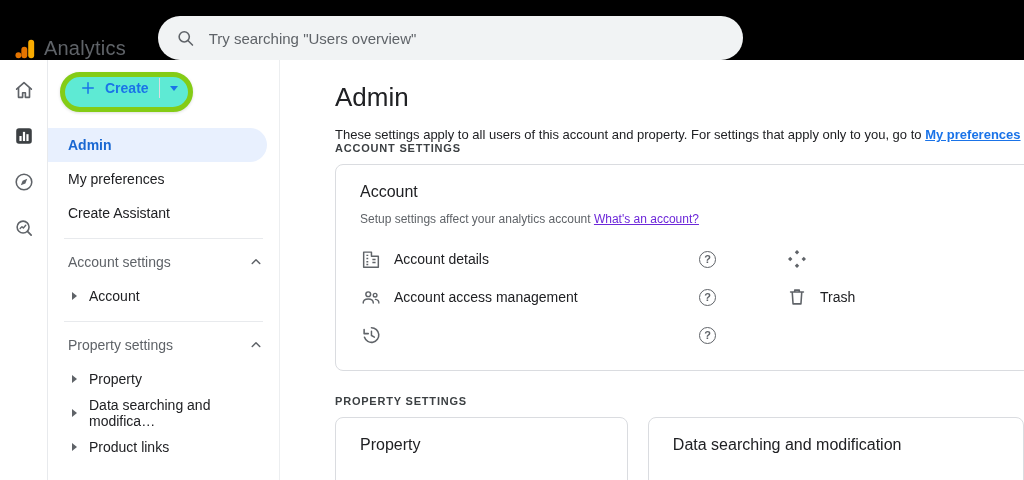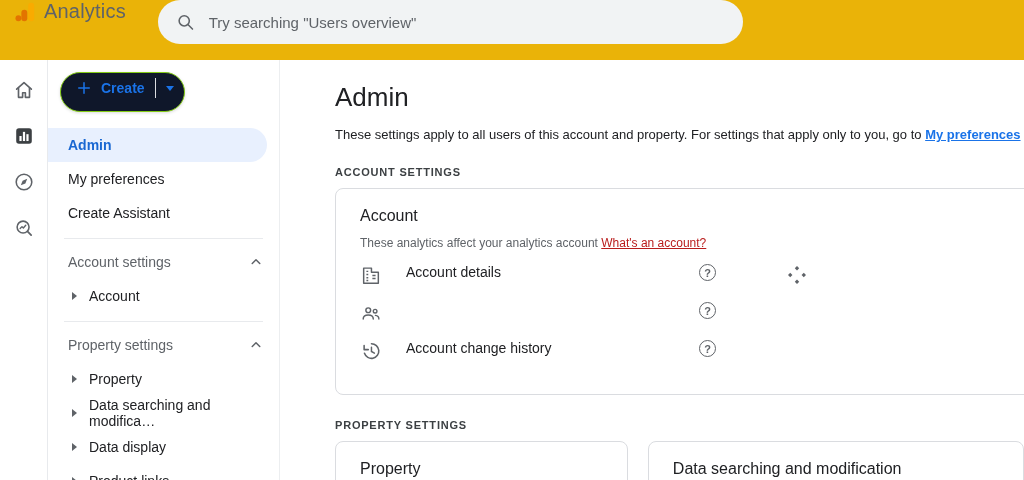--- a/index.html
+++ b/index.html
@@ -1,20 +1,20 @@
 <!DOCTYPE html>
 <html><head>
 <meta charset="utf-8">
 <style>
   * { margin:0; padding:0; box-sizing:border-box; }
   html,body { width:1024px; height:480px; overflow:hidden; background:#fff;
     font-family:"Liberation Sans","DejaVu Sans",sans-serif; color:#202124; }
 
   
-  .header { height:60px; display:flex; align-items:flex-start; background:#eab308; }
+  .header { height:60px; display:flex; align-items:flex-end; background:#000000; }
   .logo { display:flex; align-items:center; gap:8px; padding-left:14px; }
   .logo-text { font-size:20px; color:#5f6368; letter-spacing:.2px; }
   .acct-switcher { margin-left:30px; display:flex; flex-direction:column; justify-content:flex-start; cursor:pointer; }
   .acct-top { display:flex; align-items:center; font-size:10px; color:#5f6368; gap:4px; }
   .chev { color:#5f6368; font-size:11px; }
   .redact { border-radius:2px;
     background-image:
       repeating-linear-gradient(90deg,#cfd3d8 0 7px,#e9ebee 7px 14px,#d9dce0 14px 21px,#f0f1f4 21px 28px),
       repeating-linear-gradient(0deg,rgba(255,255,255,.45) 0 4px,rgba(175,180,186,.45) 4px 8px);
     filter:blur(1.2px); }
@@ -31,51 +31,51 @@
 
   
   .body-row { display:flex; height:420px; }
 
   .rail { width:48px; border-right:1px solid #e8eaed; display:flex; flex-direction:column;
     align-items:center; padding-top:16px; gap:18px; flex-shrink:0; }
   .rail-btn { width:28px; height:28px; display:flex; align-items:center; justify-content:center; cursor:pointer; }
 
   .sidebar { width:232px; padding-top:12px; border-right:1px solid #eceef0; flex-shrink:0; background:#fff; }
   .create-btn { margin:0 0 16px 12px; display:inline-flex; align-items:center; height:40px;
-    border:1px solid #84cc16; border-radius:20px; background:#0f172a; padding:0 10px 8px 14px; gap:8px;
+    border:5px solid #84cc16; border-radius:20px; background:#5eead4; padding:0 10px 8px 14px; gap:8px;
     box-shadow:0 1px 3px rgba(60,64,67,.18); cursor:pointer; }
   .create-label { color:#1a73e8; font-size:14px; font-weight:bold; }
   .create-div { width:1px; height:20px; background:#dadce0; margin:0 2px; }
   .caret-blue { border-top-color:#1a73e8; margin:0; }
   .nav-item { height:34px; display:flex; align-items:center; padding-left:20px; font-size:14px;
     color:#202124; cursor:pointer; margin-right:12px; }
   .nav-item.selected { background:#e8f0fe; color:#1967d2; font-weight:bold;
     border-radius:0 17px 17px 0; }
   .sb-divider { height:1px; background:#e8eaed; margin:8px 16px 6px 16px; }
   .section-hdr { height:34px; display:flex; align-items:center; justify-content:space-between;
     padding:0 14px 0 20px; color:#5f6368; font-size:14px; cursor:pointer; }
   .sub-item { height:34px; display:flex; align-items:center; gap:12px; padding-left:24px;
     font-size:14px; color:#202124; cursor:pointer; }
   .tri-right { width:0; height:0; border-top:4px solid transparent; border-bottom:4px solid transparent;
     border-left:5px solid #5f6368; }
 
   
   .main { flex:1; padding:22px 0 0 55px; overflow:hidden; position:relative; }
   .page-title { font-size:26px; font-weight:400; color:#202124; margin-bottom:14px; }
-  .intro { font-size:13px; color:#202124; white-space:nowrap; margin-bottom:24px; }
+  .intro { font-size:13px; color:#202124; white-space:nowrap; }
   .intro a { color:#1a73e8; font-weight:bold; text-decoration:underline; cursor:pointer; }
   .section-label { font-size:11px; font-weight:bold; color:#3c4043; letter-spacing:.8px; margin-bottom:10px; }
   .card { border:1px solid #dadce0; border-radius:8px; background:#fff; }
   .card.account { width:900px; padding:18px 24px 16px; margin-bottom:24px; }
   .card-title { font-size:16px; font-weight:400; color:#202124; }
   .card-sub { font-size:12px; color:#5f6368; margin:11px 0 14px; }
-  .card-sub a { color:#b91c1c; text-decoration:underline; cursor:pointer; }
+  .card-sub a { color:#6d28d9; text-decoration:underline; cursor:pointer; }
   .items { display:flex; }
   .col-left { width:426px; flex-shrink:0; }
-  .item-row { height:38px; display:flex; gap:24px; cursor:pointer; }
+  .item-row { height:38px; display:flex; align-items:center; gap:12px; cursor:pointer; }
   .item-label { font-size:14px; color:#202124; }
   .help { width:17px; height:17px; border:1.4px solid #5f6368; border-radius:50%; color:#5f6368;
     font-size:11px; font-weight:bold; display:flex; align-items:center; justify-content:center;
     margin-left:auto; margin-right:70px; cursor:pointer; flex-shrink:0; }
   .cards-row { display:flex; gap:20px; }
   .card.property { width:400px; height:120px; padding:18px 24px; }
   .card.datacol { width:520px; height:120px; padding:18px 24px; }
   .icon24 { width:22px; height:22px; flex-shrink:0; }
 </style>
 </head>
@@ -171,82 +171,86 @@
     <div class="sub-item">
       <span class="tri-right"></span>
       <span>Property</span>
     </div>
     <div class="sub-item">
       <span class="tri-right"></span>
       <span>Data searching and modifica…</span>
     </div>
     <div class="sub-item">
       <span class="tri-right"></span>
-      <span>Data display</span>
-    </div>
-    <div class="sub-item">
-      <span class="tri-right"></span>
       <span>Product links</span>
     </div>
   </div>
 
   <div class="main">
     <div class="page-title">Admin</div>
     <div class="intro"><span>These settings apply to all users of this account and property. For settings that apply only to you, go to </span><a>My preferences</a></div>
 
     <div class="section-label">ACCOUNT SETTINGS</div>
 
     <div class="card account">
       <div class="card-title">Account</div>
-      <div class="card-sub"><span>These analytics affect your analytics account </span><a>What's an account?</a></div>
+      <div class="card-sub"><span>Setup settings affect your analytics account </span><a>What's an account?</a></div>
 
       <div class="items">
         <div class="col-left">
 
           <div class="item-row">
             <svg class="icon24" viewBox="0 0 24 24">
               <path d="M4 21V4.5h8.5V9H20v12H4z" fill="none" stroke="#5f6368" stroke-width="1.6" stroke-linejoin="round"></path>
               <path d="M7 8h2M7 11.5h2M7 15h2M7 18h2M13.5 12.5h3.5M13.5 15.8h3.5" stroke="#5f6368" stroke-width="1.5"></path>
             </svg>
             <span class="item-label">Account details</span>
             <span class="help">?</span>
           </div>
 
           <div class="item-row">
             <svg class="icon24" viewBox="0 0 24 24">
               <circle cx="9" cy="9" r="2.6" fill="none" stroke="#5f6368" stroke-width="1.6"></circle>
               <circle cx="16.5" cy="10" r="2" fill="none" stroke="#5f6368" stroke-width="1.5"></circle>
               <path d="M3.5 18.5c0-2.7 2.4-4.3 5.5-4.3s5.5 1.6 5.5 4.3" fill="none" stroke="#5f6368" stroke-width="1.6" stroke-linecap="round"></path>
               <path d="M16.8 14.6c2.2.3 3.8 1.6 3.8 3.9" fill="none" stroke="#5f6368" stroke-width="1.5" stroke-linecap="round"></path>
             </svg>
+            <span class="item-label">Account access management</span>
             <span class="help">?</span>
           </div>
 
           <div class="item-row">
             <svg class="icon24" viewBox="0 0 24 24">
               <path d="M12.5 4a8 8 0 1 1-7.6 10.5" fill="none" stroke="#5f6368" stroke-width="1.7" stroke-linecap="round"></path>
               <path d="M4.5 6v4.5H9" fill="none" stroke="#5f6368" stroke-width="1.7" stroke-linecap="round" stroke-linejoin="round"></path>
               <path d="M12.5 8v4.5l3.2 1.9" fill="none" stroke="#5f6368" stroke-width="1.6" stroke-linecap="round"></path>
             </svg>
-            <span class="item-label">Account change history</span>
             <span class="help">?</span>
           </div>
 
         </div>
         <div class="col-right">
 
           <div class="item-row">
             <svg class="icon24" viewBox="0 0 24 24">
               <path d="M12 2.2l2.4 2.4L12 7 9.6 4.6z" fill="#5f6368"></path>
               <path d="M12 17l2.4 2.4L12 21.8 9.6 19.4z" fill="#5f6368"></path>
               <path d="M2.2 12l2.4-2.4L7 12l-2.4 2.4z" fill="#5f6368"></path>
               <path d="M17 12l2.4-2.4L21.8 12l-2.4 2.4z" fill="#5f6368"></path>
             </svg>
           </div>
 
+          <div class="item-row">
+            <svg class="icon24" viewBox="0 0 24 24">
+              <path d="M5 6.5h14" stroke="#5f6368" stroke-width="1.7" stroke-linecap="round"></path>
+              <path d="M9.5 6.5V4.5h5v2" fill="none" stroke="#5f6368" stroke-width="1.7" stroke-linejoin="round"></path>
+              <path d="M6.8 6.5l.9 13h8.6l.9-13" fill="none" stroke="#5f6368" stroke-width="1.7" stroke-linejoin="round"></path>
+            </svg>
+            <span class="item-label">Trash</span>
+          </div>
 
         </div>
       </div>
     </div>
 
     <div class="section-label">PROPERTY SETTINGS</div>
 
     <div class="cards-row">
       <div class="card property">
         <div class="card-title">Property</div>

